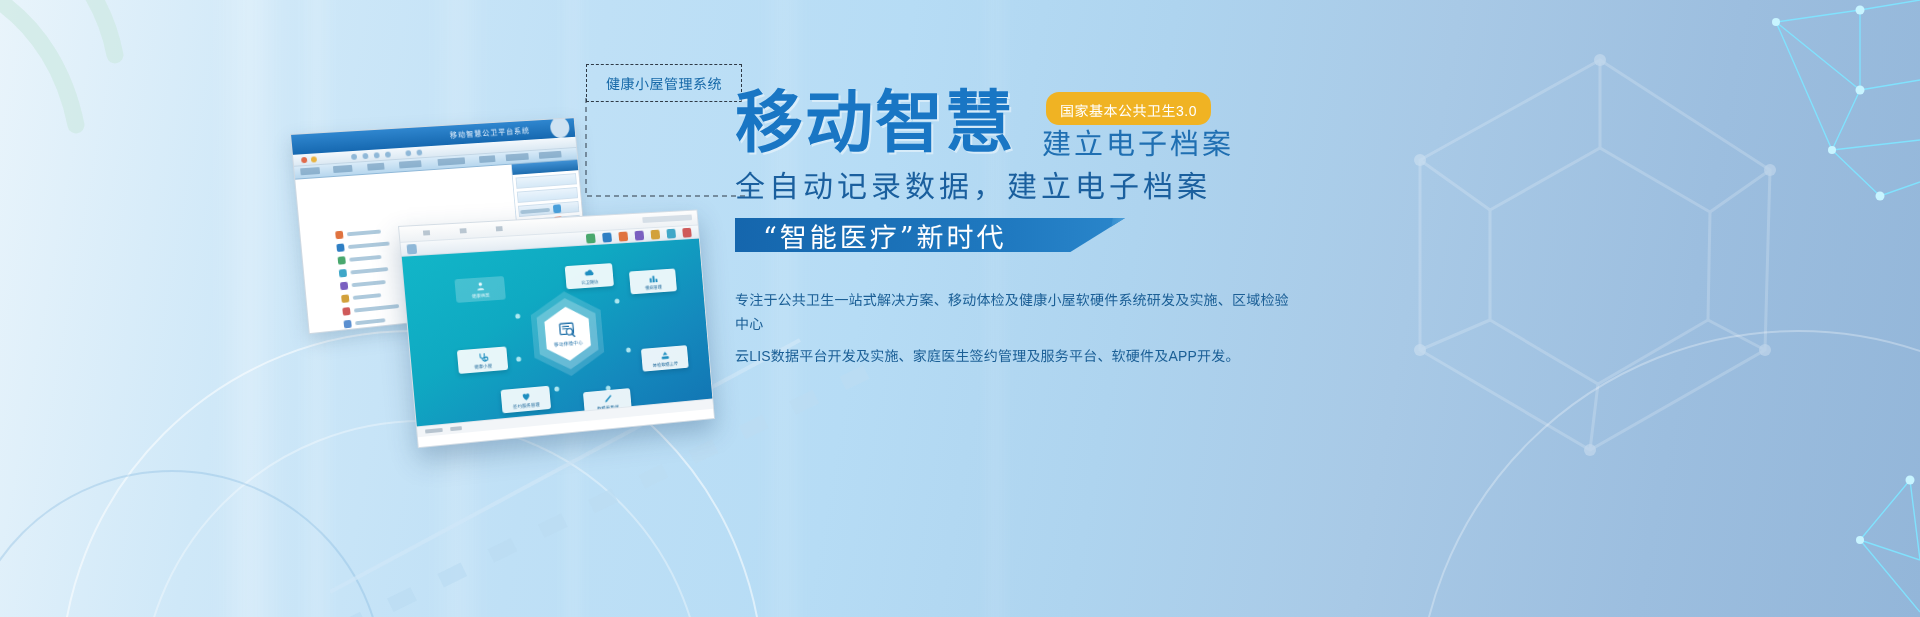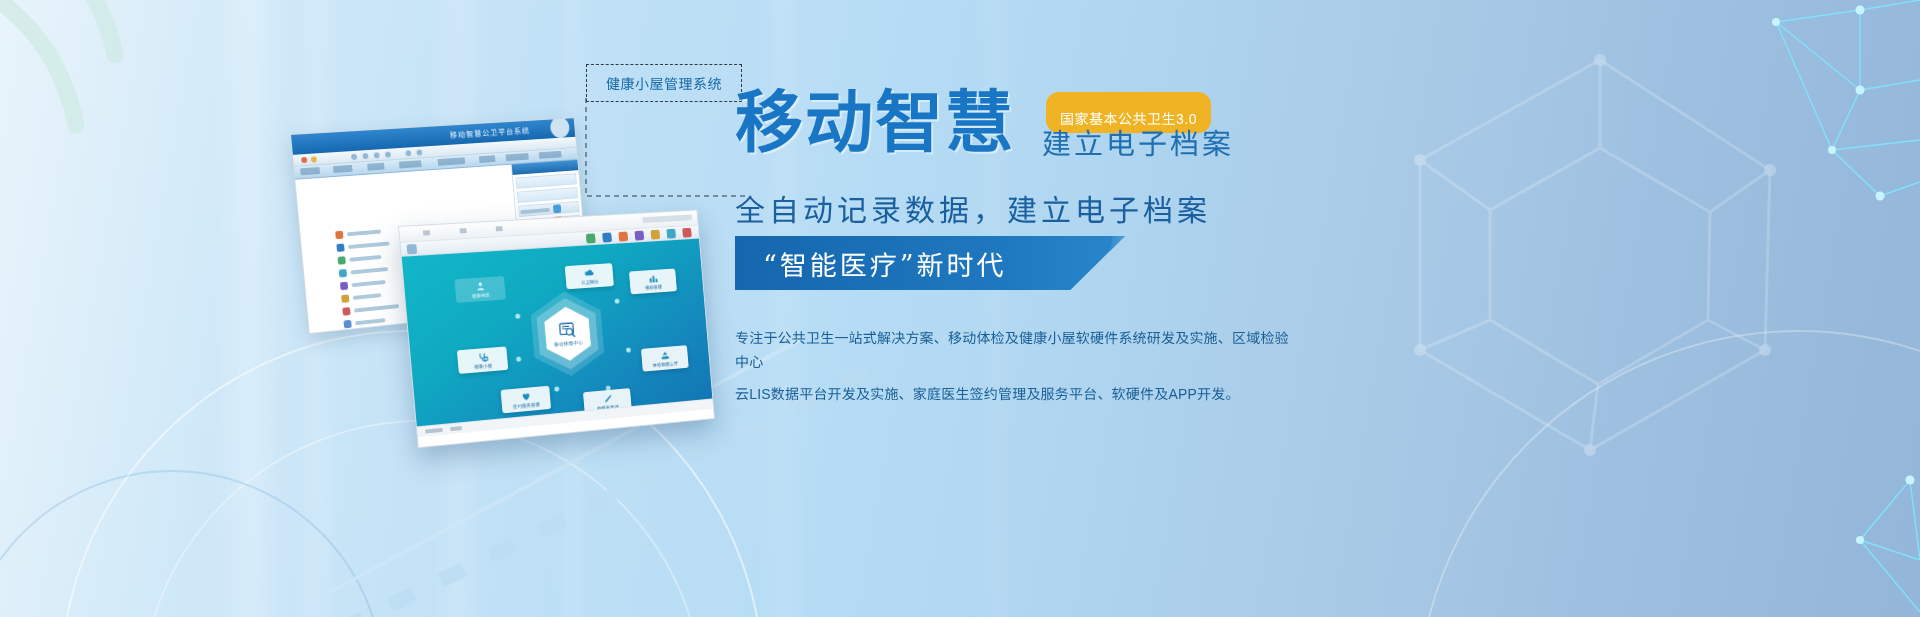--- a/index.html
+++ b/index.html
@@ -138,31 +138,31 @@
     text-shadow:2px 2px 0 rgba(255,255,255,.45);
   }
   .h1sub{
     position:absolute;left:307px;top:34px;
     font-size:29px;line-height:29px;color:#1f6fb2;letter-spacing:3px;
     font-family:"DejaVu Serif","Liberation Serif",serif;
   }
   .badge{
     position:absolute;left:311px;top:-4px;
     background:#f0b323;color:#fff;border-radius:13px;
-    padding:16px 14px 5px;font-size:14px;letter-spacing:.5px;white-space:nowrap;
+    padding:8px 14px 5px;font-size:14px;letter-spacing:.5px;white-space:nowrap;
   }
 
   .h2{
-    margin-top:36px;
+    margin-top:12px;
     font-family:"DejaVu Serif","Liberation Serif",serif;
     font-size:30px;line-height:34px;color:#1a5f9e;letter-spacing:4px;
   }
 
   .ribbon{
-    position:relative;margin-top:8px;width:390px;height:54px;
+    position:relative;margin-top:14px;width:390px;height:34px;
     background:linear-gradient(90deg,#1566ad 0%,#1f79c0 70%,#2a86cb 100%);
     clip-path:polygon(0 0,100% 0,86% 100%,0 100%);
     display:flex;align-items:center;
     box-shadow:0 3px 8px rgba(20,70,120,.25);
     text-align:center;
   }
   .ribbon span{margin-left:28px;color:#fff;font-size:27px;letter-spacing:3px;
     font-family:"DejaVu Serif","Liberation Serif",serif;}
   .ribbon:after{
     content:"";position:absolute;right:-6px;top:0;width:26px;height:46px;

